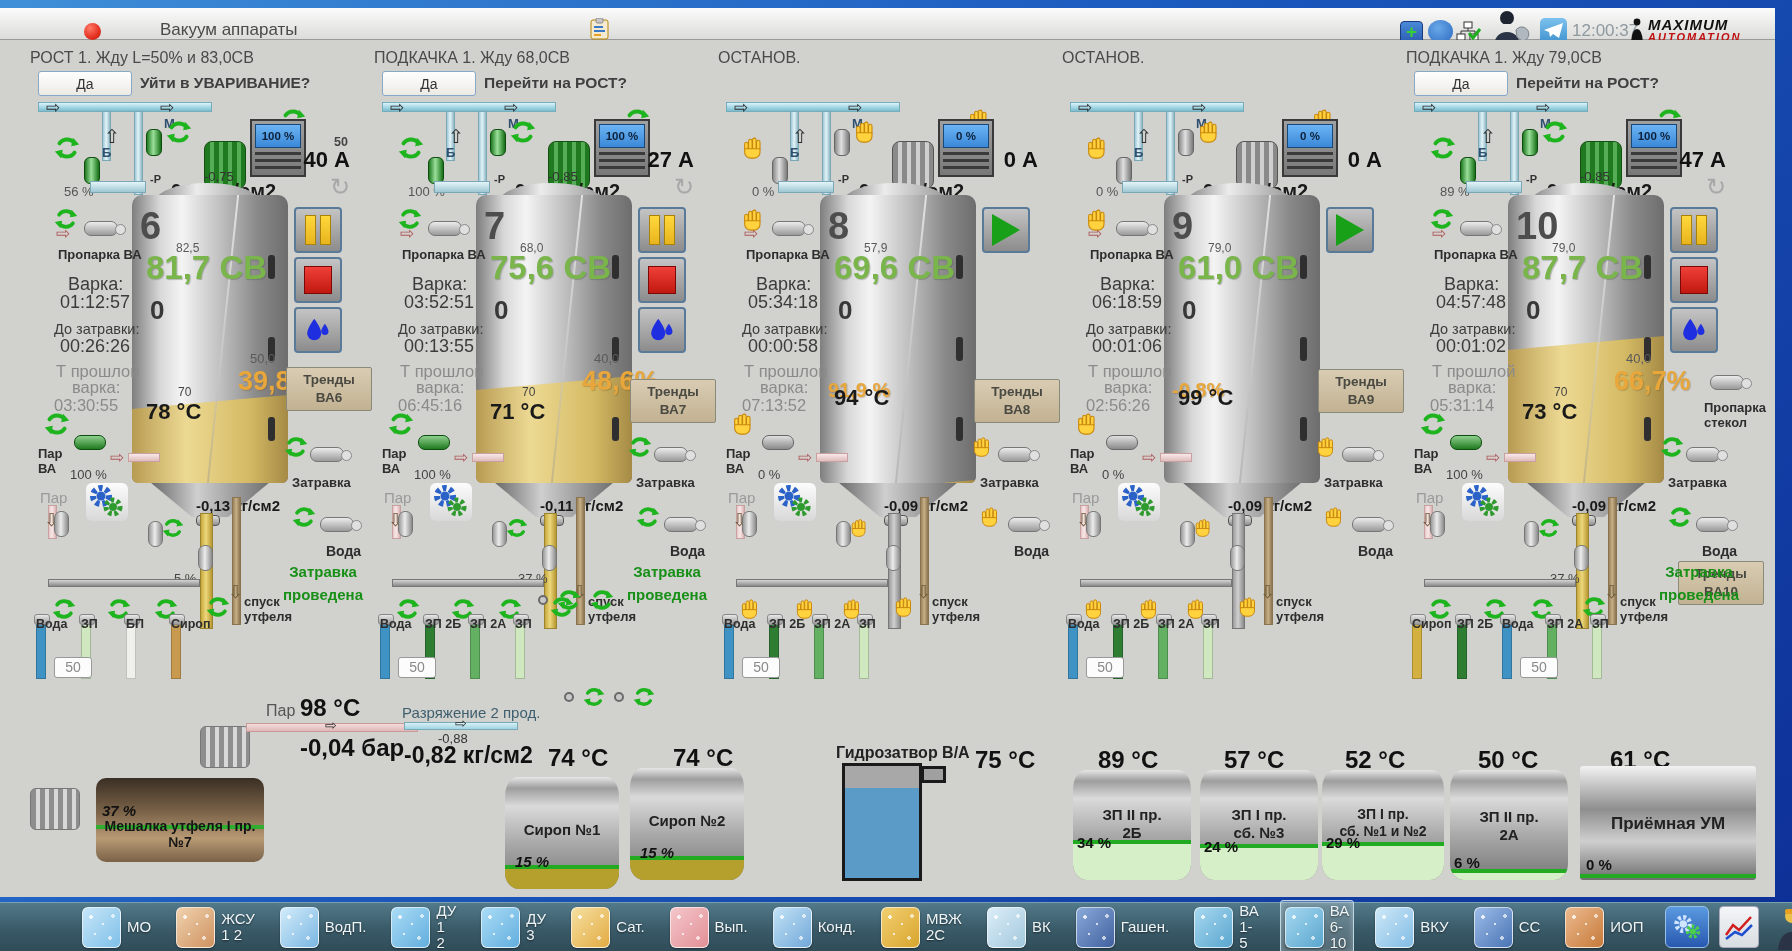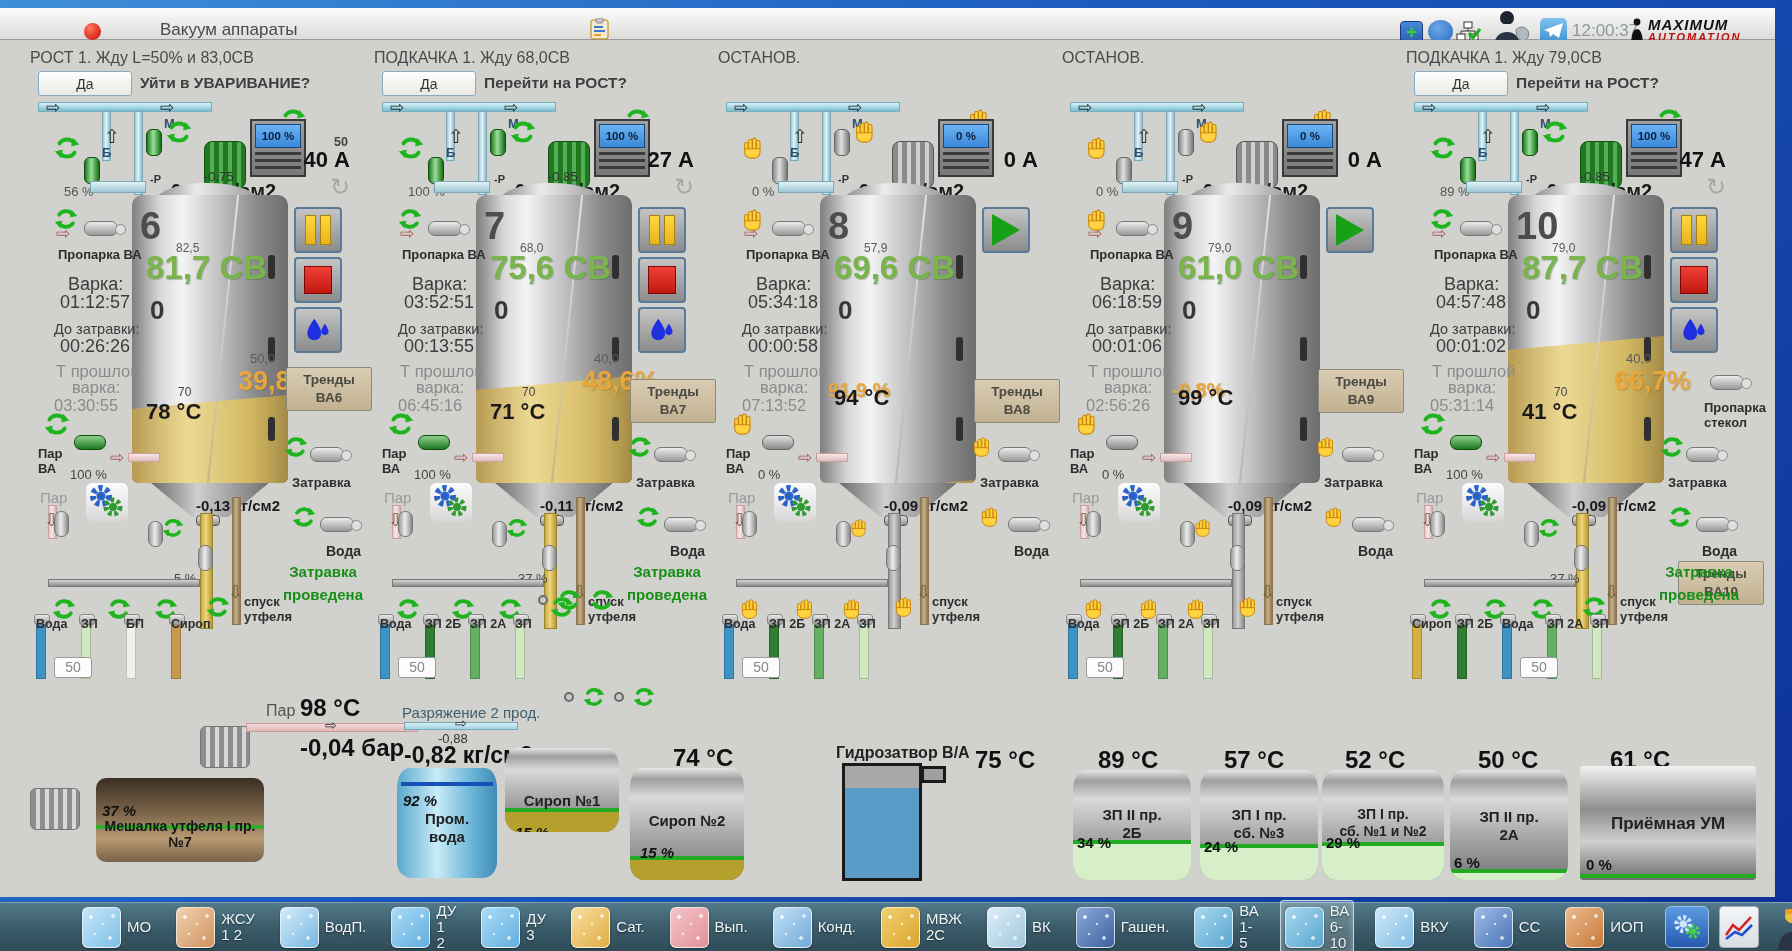--- a/index.html
+++ b/index.html
@@ -1147,21 +1147,21 @@
   <span class="tank-no">10</span>
   <span class="cb-sp">79,0</span>
   <span class="cb">87,7 СВ</span>
   <span class="zero">0</span>
   <div class="level-group">
     <span class="lvl-sp">40,0</span>
     <span class="level">66,7%</span>
   </div>
   <div class="temp-group">
     <span class="temp-sp">70</span>
-    <span class="temp">41 °C</span>
+    <span class="temp">73 °C</span>
   </div>
 
   <span class="mode" style="left:26px;top:162px">
           <svg class="recycle" width="24" height="24">
             <use href="#icon-cycle"></use>
           </svg>
         </span>
   <div class="hvalve" style="left:56px;top:176px"></div>
   <span class="parrow pink" style="left:28px;top:180px">⇨</span>
   <span class="lbl-13b" style="left:30px;top:202px">Пропарка ВА</span>
@@ -1339,31 +1339,23 @@
   <span class="s-press" style="left:300px;top:734px">-0,04 бар</span>
 
   <span class="v-label" style="left:402px;top:704px">Разряжение 2 прод.</span>
   <div class="vac-pipe" style="left:404px;top:722px;width:114px">
       <span class="parrow small" style="position:absolute;left:50px;top:-7px">⇨</span>
     </div>
   <span class="v-sp" style="left:438px;top:731px">-0,88</span>
   <span class="v-press" style="left:404px;top:742px">-0,82 кг/см2</span>
 
 
-  <div class="btank blue-v" style="left:397px;top:768px;width:100px;height:110px">
-    <span class="t-pct italic" style="left:6px;top:24px">92 %</span>
-    <div class="t-name" style="top:42px">
-        <span>Пром.</span>
-        <span>вода</span>
-      </div>
-    <div class="blue-line" style="top:14px;background:#1850b8"></div>
-  </div>
 
   <span class="t-temp" style="left:548px;top:744px">74 °C</span>
-  <div class="btank" style="left:505px;top:748px;width:114px;height:84px">
+  <div class="btank" style="left:505px;top:777px;width:114px;height:112px">
     <div class="t-band" style="height:22px;background:#b5a02e"></div>
     <div class="green-line" style="bottom:20px"></div>
     <div class="t-name" style="top:44px">
         <span>Сироп №1</span>
       </div>
     <span class="t-pct italic" style="left:10px;top:76px">15 %</span>
   </div>
   <span class="t-temp" style="left:673px;top:744px">74 °C</span>
   <div class="btank" style="left:630px;top:768px;width:114px;height:112px">
     <div class="t-band" style="height:22px;background:#b5a02e"></div>

